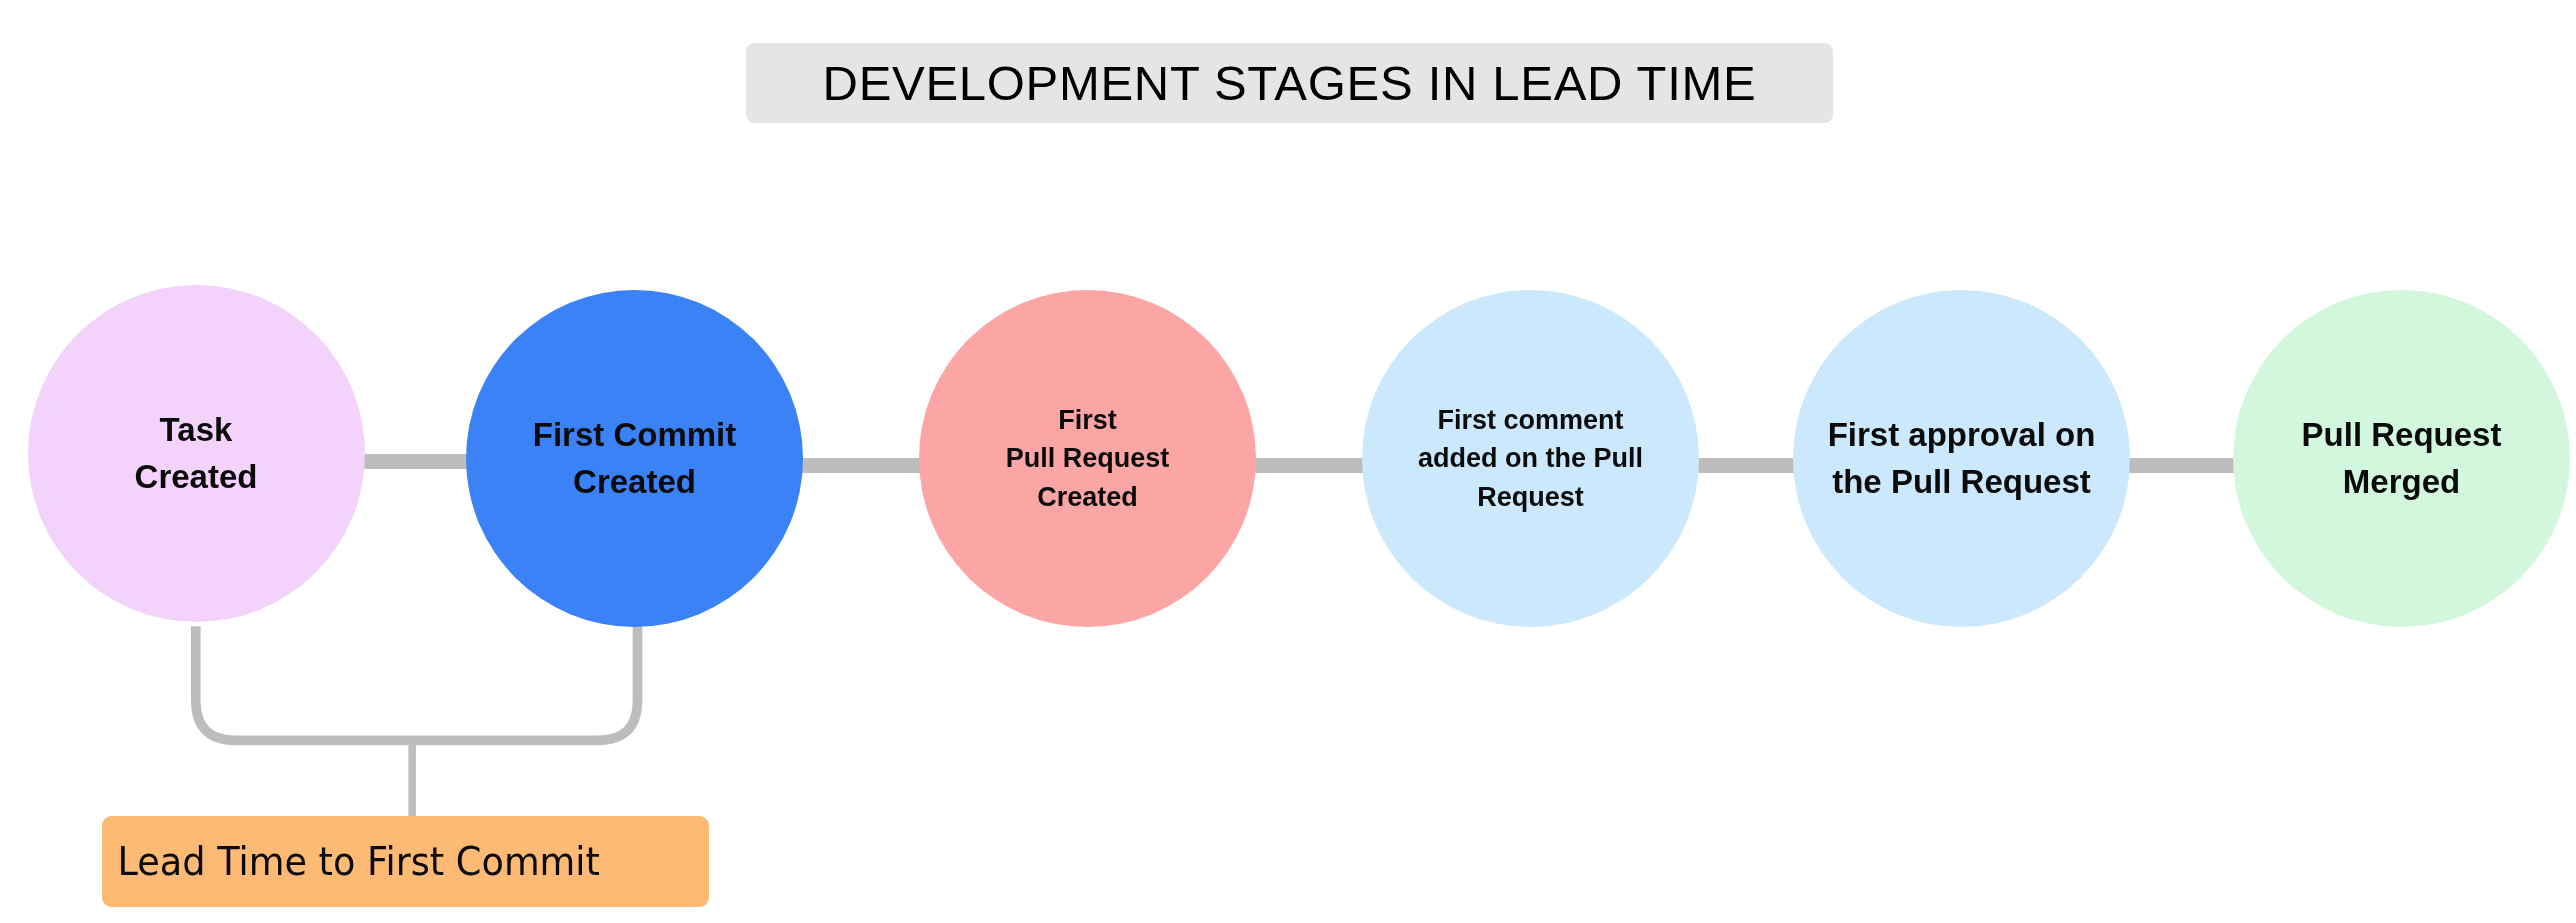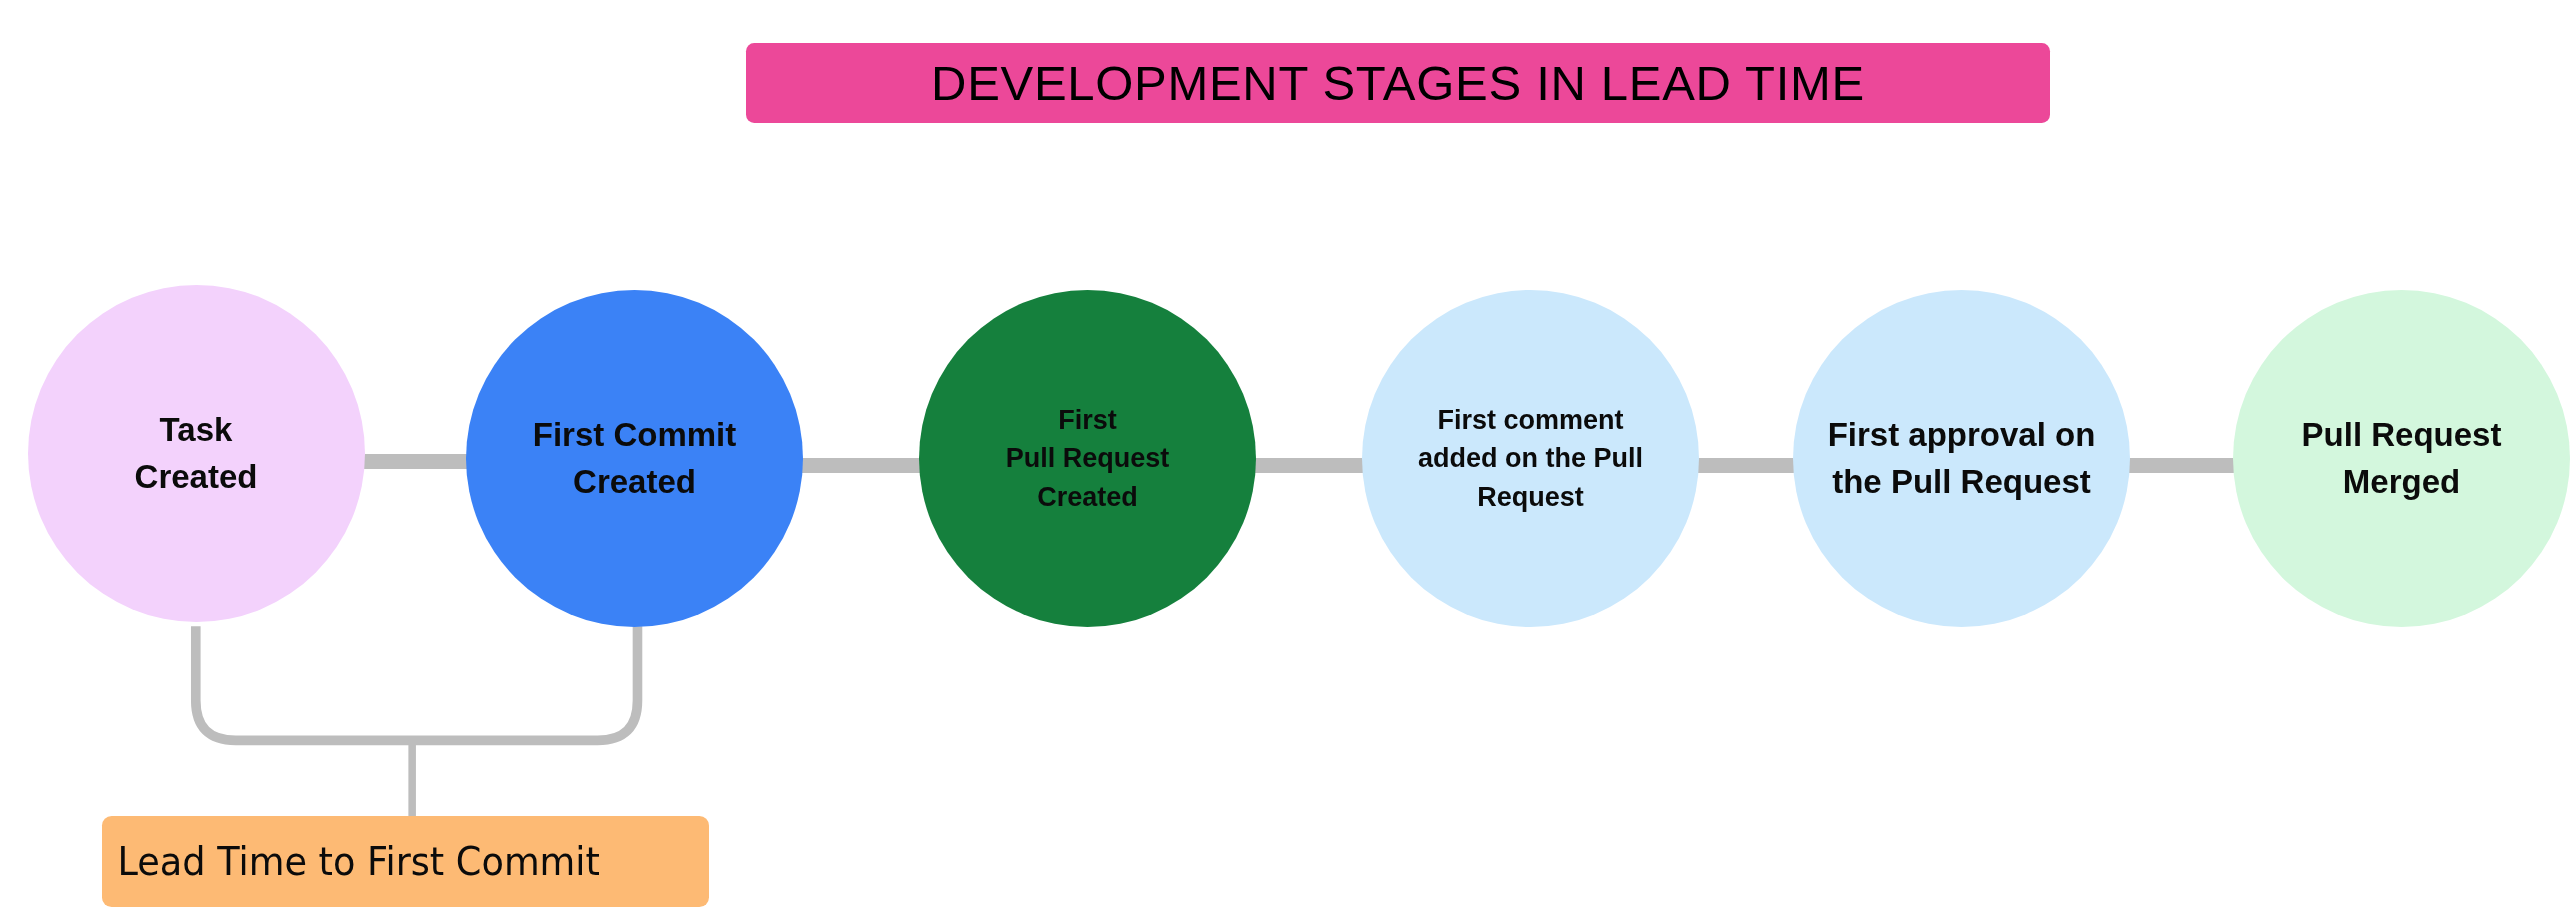--- a/index.html
+++ b/index.html
@@ -16,23 +16,23 @@
     height: 923px;
     background: #ffffff;
     overflow: hidden;
   }
 
   
   #title-bar {
     position: absolute;
     left: 746px;
     top: 43px;
-    width: 1304px;
+    width: 1087px;
     height: 80px;
-    background: #ec4899;
+    background: #e5e5e5;
     border-radius: 8.2px;
     display: flex;
     align-items: center;
     justify-content: center;
   }
   #title-text {
     font-family: "Liberation Sans", sans-serif;
     font-size: 49px;
     font-weight: 400;
     letter-spacing: 0.7px;
@@ -126,21 +126,21 @@
   <div class="stage-node" style="left:27.5px; top:285px; width:337px; height:337px; background:#f3d2fc;">
     <span class="stage-label size-2line">Task
 Created</span>
   </div>
 
   <div class="stage-node" style="left:466px; top:290px; width:337px; height:337px; background:#3b82f6;">
     <span class="stage-label size-2line">First Commit
 Created</span>
   </div>
 
-  <div class="stage-node" style="left:919px; top:290px; width:337px; height:337px; background:#15803d;">
+  <div class="stage-node" style="left:919px; top:290px; width:337px; height:337px; background:#fca5a5;">
     <span class="stage-label size-3line">First
 Pull Request
 Created</span>
   </div>
 
   <div class="stage-node" style="left:1362px; top:290px; width:337px; height:337px; background:#cbe8fc;">
     <span class="stage-label size-3line">First comment
 added on the Pull
 Request</span>
   </div>

